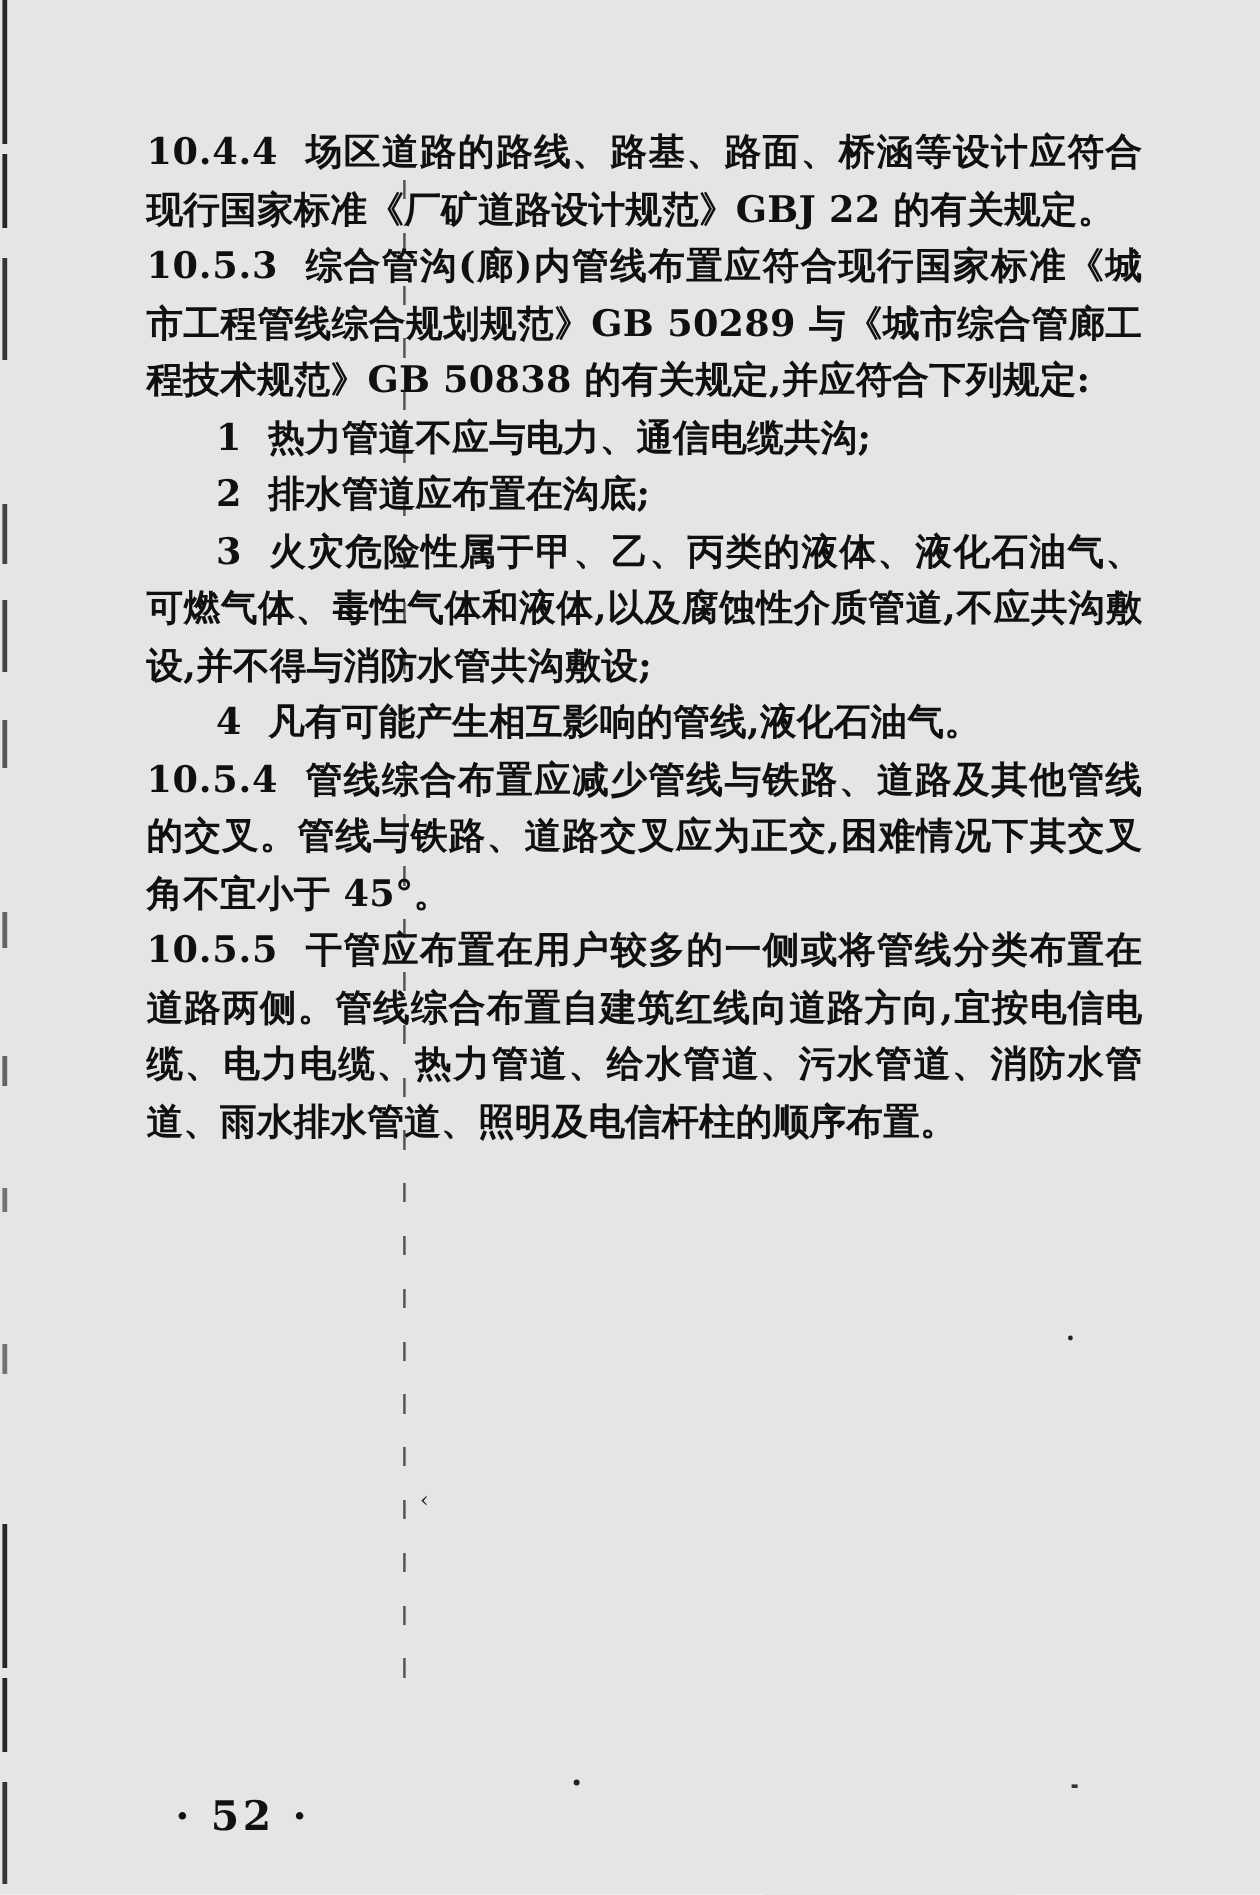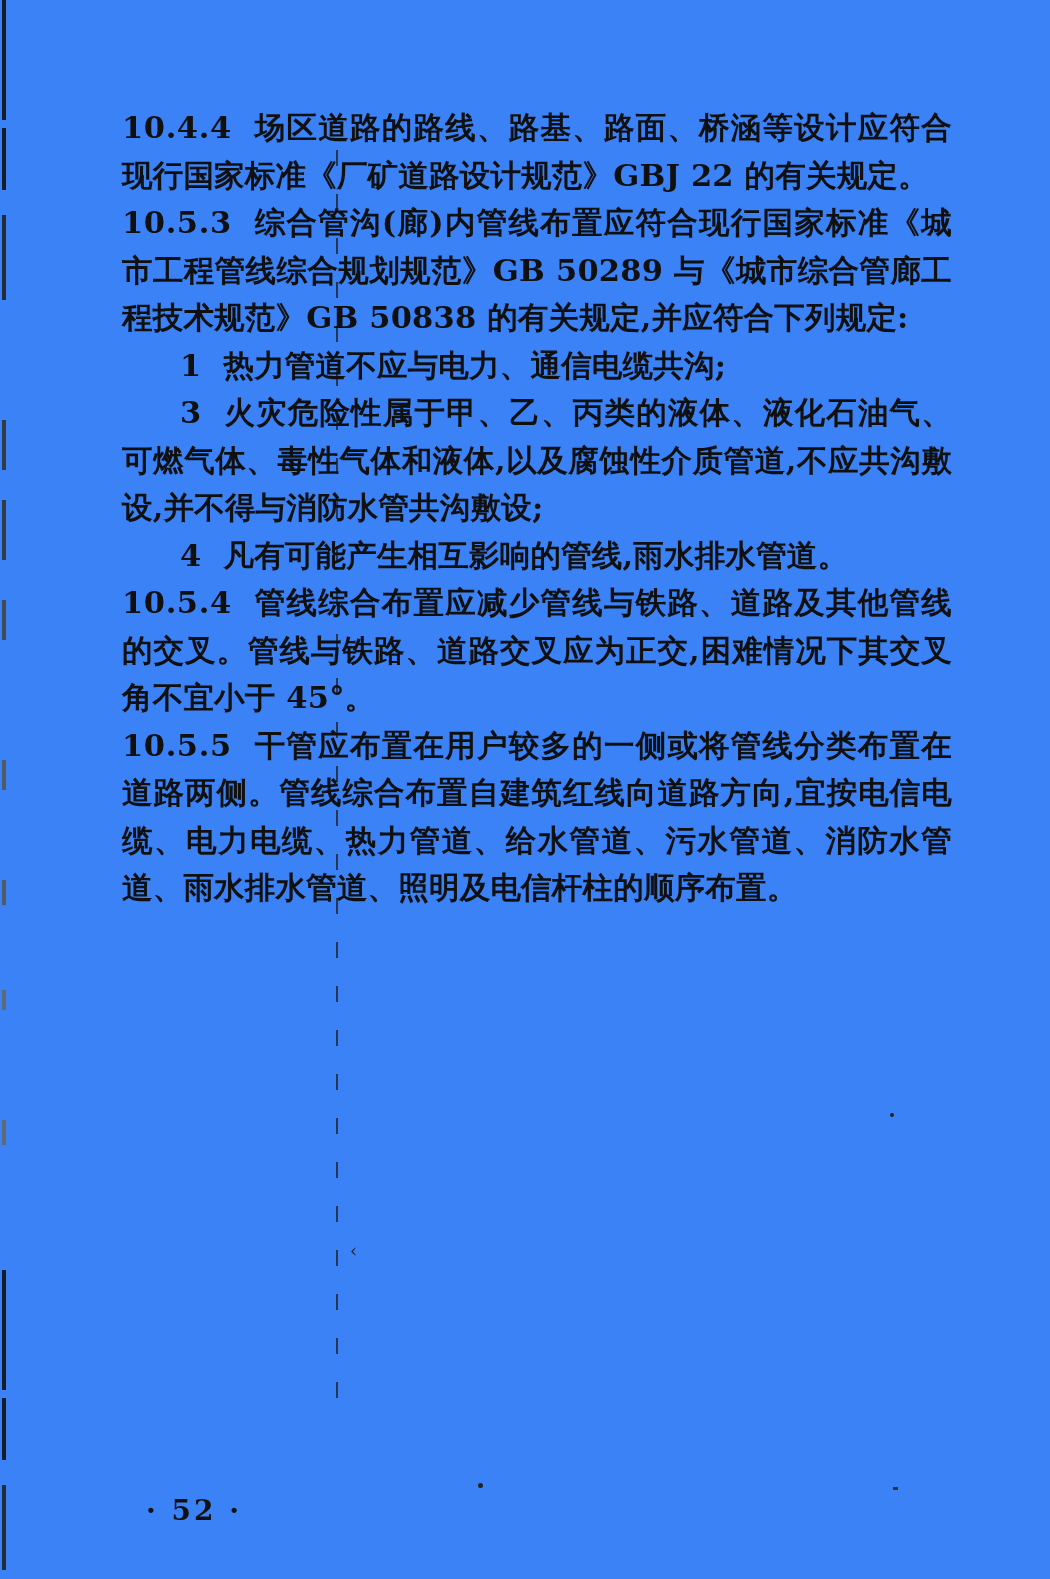--- a/index.html
+++ b/index.html
@@ -7,21 +7,21 @@
     padding: 0;
     background: #ffffff;
   }
   body {
     font-family: "DejaVu Serif", "Liberation Serif", serif;
   }
   .page {
     position: relative;
     width: 1050px;
     height: 1579px;
-    background: #3b82f6;
+    background: #e5e5e5;
     overflow: hidden;
   }
   
   .edge-streak {
     position: absolute;
     left: 2px;
     top: 0;
     width: 4px;
     height: 1579px;
     background: repeating-linear-gradient(
@@ -135,21 +135,21 @@
     position: absolute;
     left: 350px;
     top: 1240px;
     font-size: 18px;
     color: #222;
   }
   .footer {
     position: absolute;
     left: 146px;
     top: 1494px;
-    font-size: 28px;
+    font-size: 34px;
     font-weight: 600;
     color: #111;
     letter-spacing: 3px;
     font-family: "DejaVu Serif", "Liberation Serif", serif;
   }
 </style>
 </head>
 <body>
 
 <div class="page">
@@ -161,24 +161,25 @@
 
     <p class="clause"><span class="num">10.4.4</span><span>场区道路的路线、路基、路面、桥涵等设计应符合现行国家标准《厂矿道路设计规范》GBJ 22 的有关规定。</span></p>
 
 
 
 
     <p class="clause"><span class="num">10.5.3</span><span>综合管沟(廊)内管线布置应符合现行国家标准《城市工程管线综合规划规范》GB 50289 与《城市综合管廊工程技术规范》GB 50838 的有关规定,并应符合下列规定:</span></p>
 
     <p class="item"><span class="inum">1</span><span>热力管道不应与电力、通信电缆共沟;</span></p>
 
+    <p class="item"><span class="inum">2</span><span>排水管道应布置在沟底;</span></p>
 
     <p class="item"><span class="inum">3</span><span>火灾危险性属于甲、乙、丙类的液体、液化石油气、可燃气体、毒性气体和液体,以及腐蚀性介质管道,不应共沟敷设,并不得与消防水管共沟敷设;</span></p>
 
-    <p class="item"><span class="inum">4</span><span>凡有可能产生相互影响的管线,雨水排水管道。</span></p>
+    <p class="item"><span class="inum">4</span><span>凡有可能产生相互影响的管线,液化石油气。</span></p>
 
     <p class="clause"><span class="num">10.5.4</span><span>管线综合布置应减少管线与铁路、道路及其他管线的交叉。管线与铁路、道路交叉应为正交,困难情况下其交叉角不宜小于 45°。</span></p>
 
     <p class="clause"><span class="num">10.5.5</span><span>干管应布置在用户较多的一侧或将管线分类布置在道路两侧。管线综合布置自建筑红线向道路方向,宜按电信电缆、电力电缆、热力管道、给水管道、污水管道、消防水管道、雨水排水管道、照明及电信杆柱的顺序布置。</span></p>
 
   </div>
 
   <div class="stray-dot-a"></div>
   <div class="stray-tick">‹</div>
   <div class="stray-dot-b"></div>

